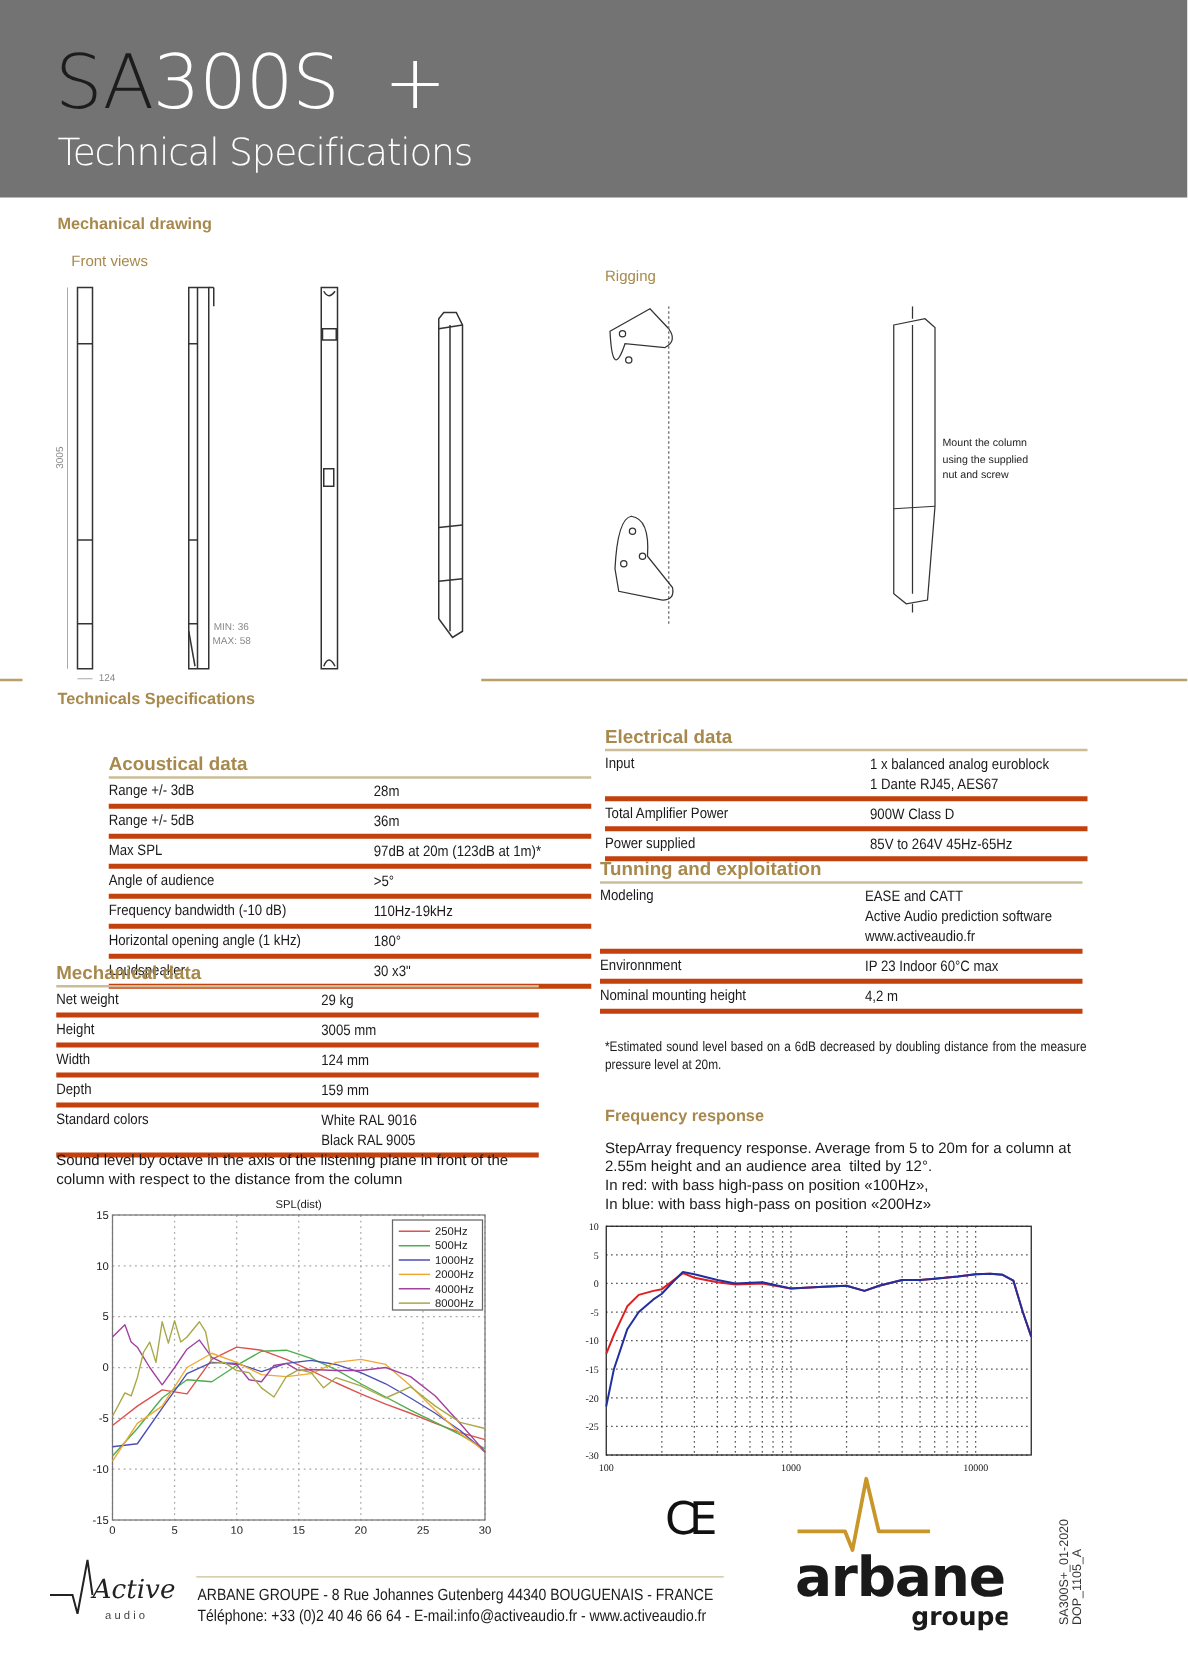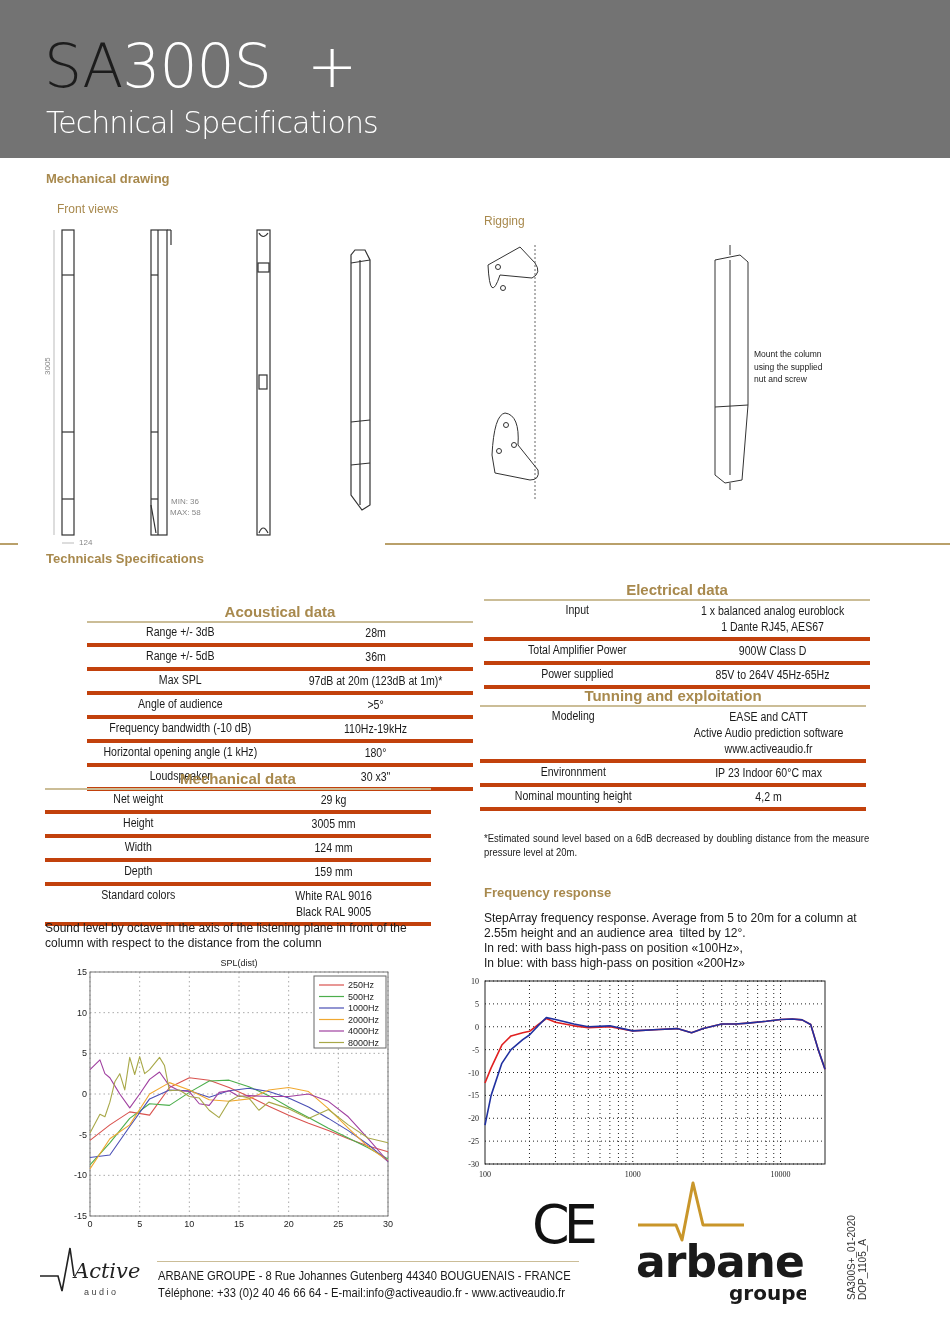--- a/index.html
+++ b/index.html
@@ -9,21 +9,21 @@
   .header { position: absolute; left: 0; top: 0; width: 950px; height: 158px; background: #737373; }
   .title-main { position: absolute; left: 44px; top: 36px; font-family: "DejaVu Sans", sans-serif; font-size: 60px; font-weight: 200; letter-spacing: -1px; line-height: 1; }
   .title-main .dark { color: #1c1c1c; }
   .title-main .light { color: #ffffff; }
   .title-sub { position: absolute; left: 46px; top: 105px; font-family: "DejaVu Sans", sans-serif; font-size: 30px; color: #ffffff; font-weight: 200; letter-spacing: -1px; }
   .section-title { position: absolute; font-size: 13px; font-weight: bold; color: #a8894d; font-family: "Liberation Sans", sans-serif; }
   .sub-title { position: absolute; font-size: 12px; font-weight: normal; color: #a8894d; }
 
   .hr-gold { position: absolute; height: 2px; background: #b9a06a; }
 
-  .spec-table { position: absolute; width: 386px; font-family: "Liberation Sans Narrow", "Liberation Sans", sans-serif; font-size: 12px; text-align: center; }
+  .spec-table { position: absolute; width: 386px; font-family: "Liberation Sans Narrow", "Liberation Sans", sans-serif; font-size: 12px; }
   .spec-table .tt { font-size: 15px; font-weight: bold; color: #a8894d; padding-bottom: 1px; border-bottom: 2px solid #cbbd97; }
   .spec-row { display: flex; border-bottom: 4px solid #c2410c; padding: 2px 0 2px 0; line-height: 15px; }
   .spec-row .k { width: 212px; transform: scaleX(0.88); transform-origin: left; white-space: nowrap; }
   .spec-row .v { flex: 1; transform: scaleX(0.88); transform-origin: left; white-space: nowrap; }
   .spec-row .v div { line-height: 16px; }
 
   .para { position: absolute; font-size: 12px; line-height: 15px; color: #1a1a1a; }
   .footnote { position: absolute; font-size: 11px; line-height: 14px; text-align: justify; transform: scaleX(0.86); transform-origin: left; }
 
   .drawing-svg { position: absolute; }
@@ -361,21 +361,21 @@
     <text x="19" y="149.25" font-size="8" text-anchor="end" font-family="Liberation Serif, serif" fill="#222">-20</text>
     <line x1="25" y1="169.125" x2="365" y2="169.125" stroke="#222" stroke-dasharray="1,3"></line>
     <text x="19" y="172.125" font-size="8" text-anchor="end" font-family="Liberation Serif, serif" fill="#222">-25</text>
     <line x1="25" y1="192" x2="365" y2="192" stroke="#222" stroke-dasharray="1,3"></line>
     <text x="19" y="195" font-size="8" text-anchor="end" font-family="Liberation Serif, serif" fill="#222">-30</text>
     <rect x="25" y="9" width="340" height="183" fill="none" stroke="#222"></rect>
     <polyline points="25,111.0225 31.11617970227087,95.925 41.83626022143427,73.05 51.01922973266386,63.9 62.71904403622488,60.697500000000005 69.48016702025635,59.325 78.44887484202161,52.4625 86.31642724169055,46.515 95.4993967529202,50.175000000000004 113.96033404051269,53.835 128.27974946961547,55.665 149.87161581826098,54.75 172.75991648987184,58.86750000000001 198.77914622253567,57.495000000000005 217.2400835101282,56.58 231.55949893923096,60.697500000000005 243.25931324279205,56.58 261.72025053038453,52.005 276.0396659594873,52.005 287.7394802630484,51.089999999999996 306.2004175506409,49.260000000000005 320.5198329797437,47.43000000000001 332.2196472833047,46.972500000000004 342.11169932838914,47.887499999999996 350.6805845708972,52.4625 358.23887701596857,77.625 365,97.29750000000001" fill="none" stroke="#e02020" stroke-width="1.6" stroke-linejoin="round"></polyline>
     <polyline points="25,153.11249999999998 31.11617970227087,123.375 41.83626022143427,91.35000000000001 51.01922973266386,77.625 62.71904403622488,67.56 69.48016702025635,62.98500000000001 78.44887484202161,53.3775 86.31642724169055,45.6 95.4993967529202,47.43000000000001 113.96033404051269,52.005 128.27974946961547,54.75 149.87161581826098,53.835 172.75991648987184,58.86750000000001 198.77914622253567,57.495000000000005 217.2400835101282,56.58 231.55949893923096,60.697500000000005 243.25931324279205,56.58 261.72025053038453,52.005 276.0396659594873,52.005 287.7394802630484,51.089999999999996 306.2004175506409,49.260000000000005 320.5198329797437,47.43000000000001 332.2196472833047,46.972500000000004 342.11169932838914,47.887499999999996 350.6805845708972,52.4625 358.23887701596857,77.625 365,97.29750000000001" fill="none" stroke="#2030a0" stroke-width="1.6" stroke-linejoin="round"></polyline>
   </svg>
 
-<div style="position:absolute;left:532px;top:1198px;font-size:54px;font-family:'DejaVu Sans',sans-serif;letter-spacing:-6px;color:#111;line-height:1;">CE</div>
+<div style="position:absolute;left:532px;top:1198px;font-size:36px;font-family:'DejaVu Sans',sans-serif;letter-spacing:-6px;color:#111;line-height:1;">CE</div>
 
 <svg style="position:absolute;left:40px;top:1246px;" width="110" height="55">
   <path d="M0 30 L18 30 L22 45 L30 2 L34 30" stroke="#222" stroke-width="1.6" fill="none"></path>
   <text x="34" y="32" font-size="21" font-family="DejaVu Serif, serif" font-style="italic" fill="#222">Active</text>
   <text x="44" y="49" font-size="9" font-family="Liberation Sans, sans-serif" fill="#444">a u d i o</text>
 </svg>
 
 <div class="footer-line"></div>
 <div class="footer-text" style="top:1268px;">ARBANE GROUPE  -  8 Rue Johannes Gutenberg 44340 BOUGUENAIS  -  FRANCE</div>
 <div class="footer-text" style="top:1285px;">Téléphone: +33 (0)2 40 46 66 64 - E-mail:info@activeaudio.fr - www.activeaudio.fr</div>

